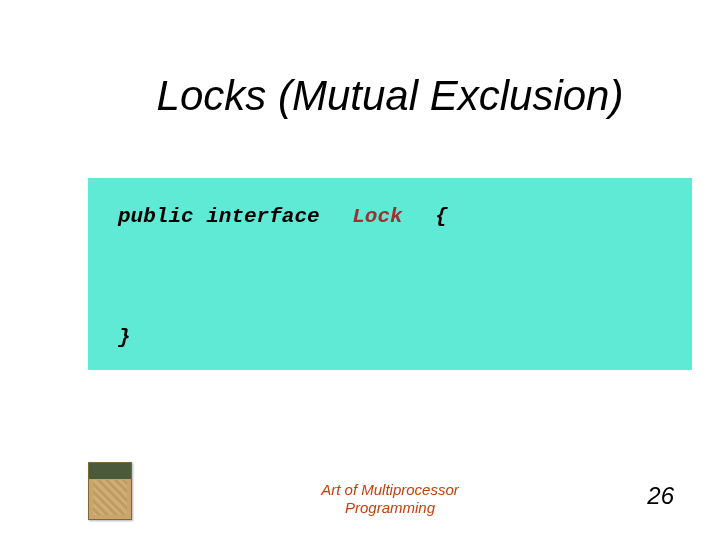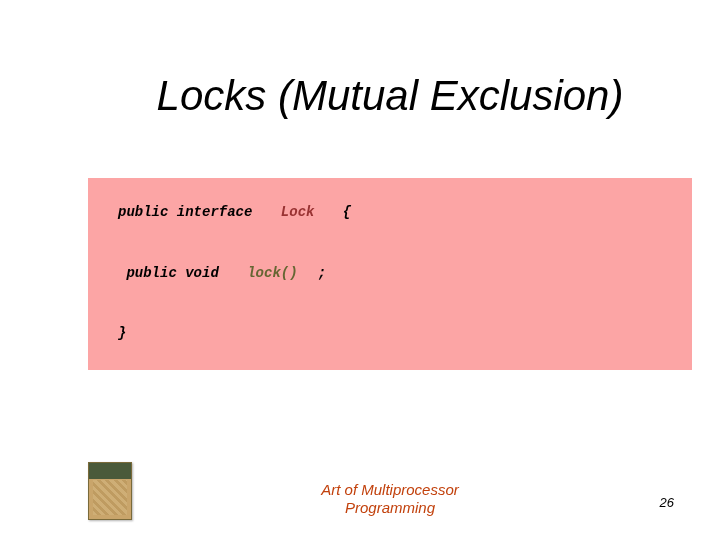--- a/index.html
+++ b/index.html
@@ -20,24 +20,24 @@
     font-size: 42px;
     font-family: 'Comic Sans MS', 'Chalkboard', cursive, sans-serif;
     color: #000;
   }
   .code-block {
     position: absolute;
     top: 148px;
     left: 58px;
     width: 604px;
     height: 192px;
-    background: #fca5a5;
+    background: #5eead4;
     padding: 14px 10px;
     font-family: 'Lucida Console', 'Courier New', monospace;
-    font-size: 14px;
+    font-size: 21px;
     font-weight: bold;
     line-height: 1.45;
     color: #000;
   }
   .code-block .kw { color: #000; }
   .code-block .typename { color: #993333; }
   .code-block .method { color: #666633; }
   .code-line { white-space: pre; }
   .book-icon {
     position: absolute;
@@ -65,33 +65,32 @@
     font-family: 'Comic Sans MS', cursive, sans-serif;
     font-size: 15px;
     line-height: 1.25;
     color: #c2410c;
   }
   .slide-number {
     position: absolute;
     right: 56px;
     bottom: 40px;
     font-family: 'Comic Sans MS', cursive, sans-serif;
-    font-size: 13px;
+    font-size: 24px;
     color: #000;
   }
 </style>
 </head>
 <body>
 
 <div class="title">Locks (Mutual Exclusion)</div>
 
 <div class="code-block">
   <div class="code-line"><span class="kw">public interface </span><span class="typename">Lock</span><span> {</span></div>
   <div class="code-line">&nbsp;</div>
-  <div class="code-line"><span class="kw"> public void </span><span class="method">lock()</span><span>;</span></div>
   <div class="code-line">&nbsp;</div>
   <div class="code-line"><span>}</span></div>
 </div>
 
 <div class="book-icon"></div>
 
 <div class="footer-text">
   <span>Art of Multiprocessor</span><br>
   <span>Programming</span>
 </div>

